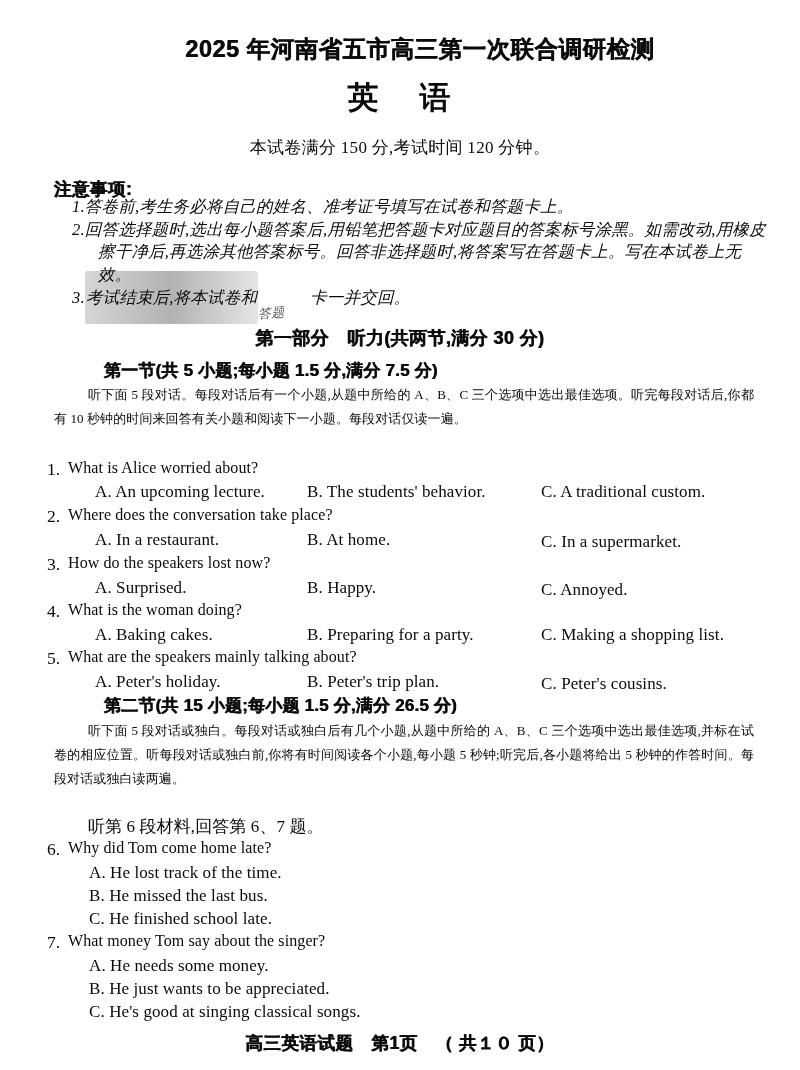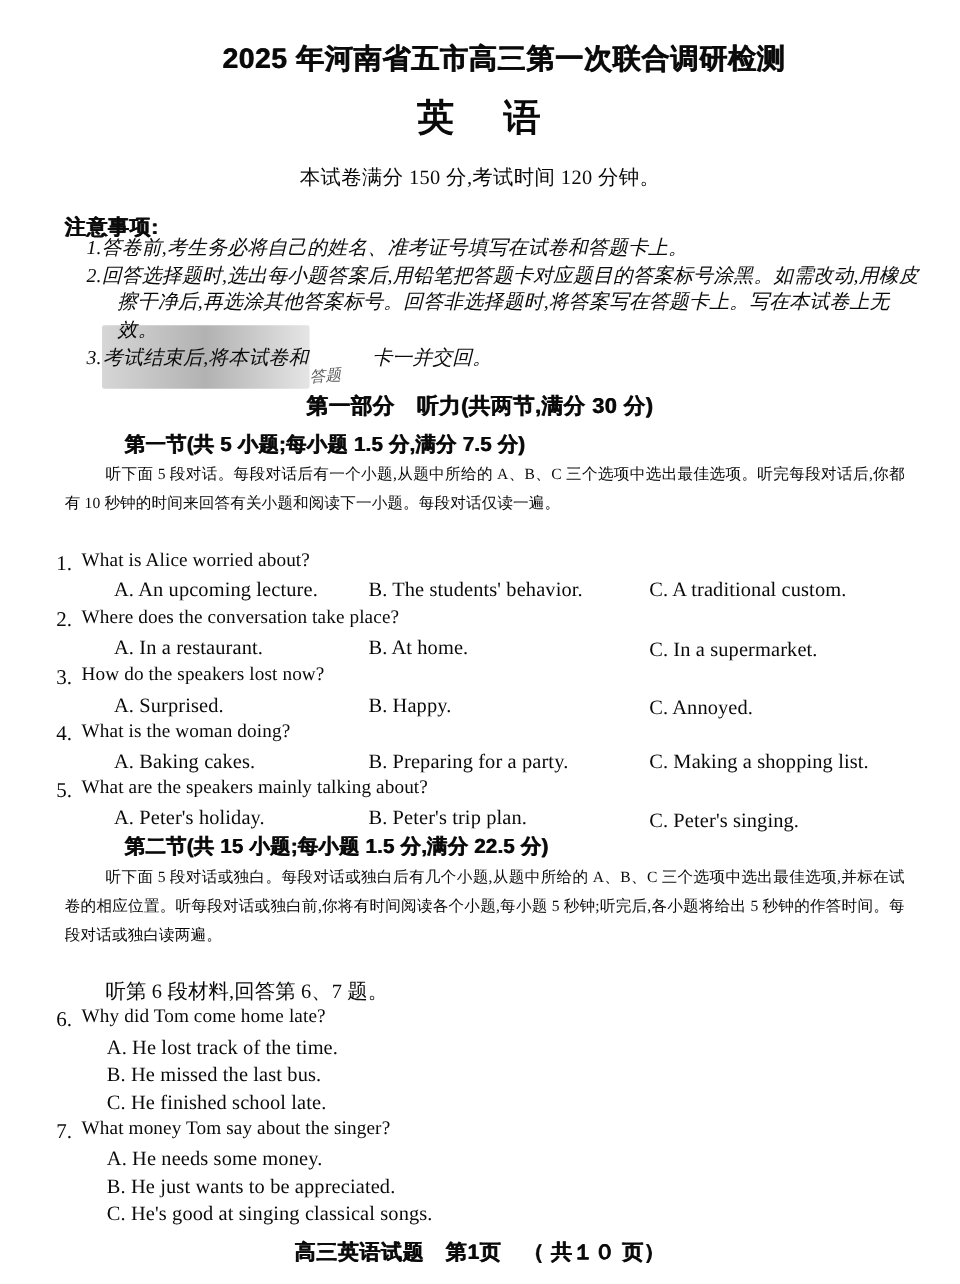--- a/index.html
+++ b/index.html
@@ -240,23 +240,23 @@
   <div class="q-num" style="top:601px; left:34px; width:26px;">4.</div>
   <div class="q-stem" style="top:601px; left:68px;">What is the woman doing?</div>
   <div class="opt" style="top:625px; left:95px;">A.  Baking cakes.</div>
   <div class="opt" style="top:625px; left:307px;">B. Preparing for a party.</div>
   <div class="opt" style="top:625px; left:541px;">C. Making a shopping list.</div>
 
   <div class="q-num" style="top:648px; left:34px; width:26px;">5.</div>
   <div class="q-stem" style="top:648px; left:68px;">What are the speakers mainly talking about?</div>
   <div class="opt" style="top:672px; left:95px;">A. Peter's holiday.</div>
   <div class="opt" style="top:672px; left:307px;">B. Peter's trip plan.</div>
-  <div class="opt" style="top:674px; left:541px;">C.  Peter's singing.</div>
-
-  <div class="section-heading ink-heavy" style="top:694px; left:104px;">第二节(共 15 小题;每小题 1.5 分,满分 22.5 分)</div>
+  <div class="opt" style="top:674px; left:541px;">C.  Peter's cousins.</div>
+
+  <div class="section-heading ink-heavy" style="top:694px; left:104px;">第二节(共 15 小题;每小题 1.5 分,满分 26.5 分)</div>
 
   <div class="instr-para" style="top:719px;">听下面 5 段对话或独白。每段对话或独白后有几个小题,从题中所给的 A、B、C 三个选项中选出最佳选项,并标在试卷的相应位置。听每段对话或独白前,你将有时间阅读各个小题,每小题 5 秒钟;听完后,各小题将给出 5 秒钟的作答时间。每段对话或独白读两遍。</div>
 
   <div class="material-line" style="top:815px;">听第 6 段材料,回答第 6、7 题。</div>
 
   <div class="q-num" style="top:839px; left:34px; width:26px;">6.</div>
   <div class="q-stem" style="top:839px; left:68px;">Why did Tom come home late?</div>
   <div class="opt" style="top:886px; left:89px;">B. He missed the last bus.</div>
   <div class="opt" style="top:863px; left:89px;">A. He lost track of the time.</div>
   <div class="opt" style="top:909px; left:89px;">C. He finished school late.</div>

